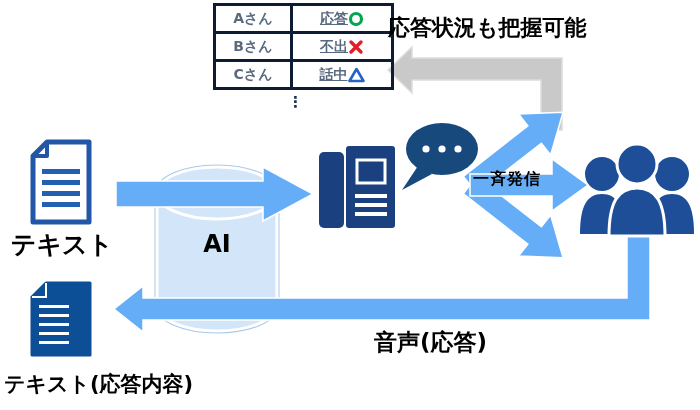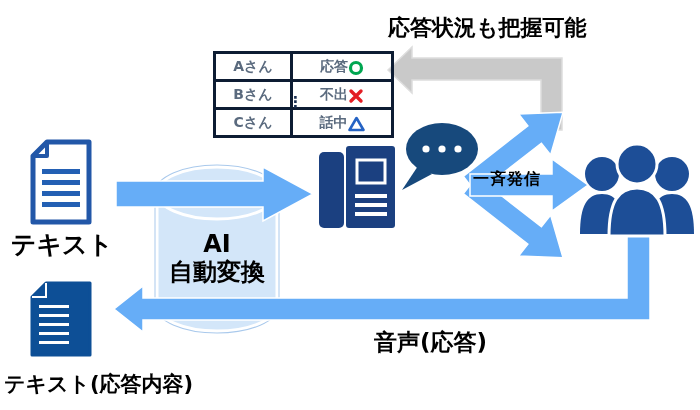--- a/index.html
+++ b/index.html
@@ -5,29 +5,29 @@
   html,body{margin:0;padding:0;background:#ffffff;}
   .canvas{
     position:relative;width:700px;height:410px;background:#ffffff;overflow:hidden;
     font-family:"DejaVu Sans","Liberation Sans",sans-serif;
   }
   .abs{position:absolute;}
   .lbl{color:#000;font-weight:bold;white-space:nowrap;}
   
   .status-table{
     position:absolute;left:213px;top:3px;
-    border-collapse:collapse;table-layout:fixed;margin-top:48px;
+    border-collapse:collapse;table-layout:fixed;
   }
   .status-table td{
     border:3px solid #0d1c33;height:25px;text-align:center;vertical-align:middle;
     font-size:14px;font-weight:bold;color:#5a6a7e;padding:0 4px;
   }
   .status-table td.name-cell{width:66px;}
   .status-table td.status-cell{width:90px;}
-  .status-inner{display:flex;align-items:flex-end;justify-content:center;gap:0;}
+  .status-inner{display:flex;align-items:center;justify-content:center;gap:0;text-decoration:underline;}
   .more-dots{position:absolute;left:288px;top:95px;font-size:15px;font-weight:bold;color:#1a2f52;line-height:1;}
   .cap-top{left:388px;top:13px;font-size:22px;}
   .cap-broadcast{left:473px;top:169px;font-size:16px;letter-spacing:1px;z-index:9;}
   .cap-voice{left:354px;top:327px;font-size:23px;z-index:9;margin-left:20px;}
   .lbl-doc-top{left:8px;top:228px;width:108px;text-align:center;font-size:25px;}
   .lbl-doc-bottom{left:4px;top:358px;font-size:21px;margin-top:12px;}
   .cyl-text{left:152px;width:130px;text-align:center;font-size:24px;line-height:1.15;z-index:8;}
   .cyl-line1{top:231px;}
   .cyl-line2{top:259px;}
 </style>
@@ -146,15 +146,14 @@
     </tbody>
   </table>
   <div class="more-dots abs">⋮</div>
 
   <div class="abs lbl cap-top">応答状況も把握可能</div>
   <div class="abs lbl cap-broadcast">一斉発信</div>
   <div class="abs lbl cap-voice">音声(応答)</div>
   <div class="abs lbl lbl-doc-top">テキスト</div>
   <div class="abs lbl lbl-doc-bottom">テキスト(応答内容)</div>
   <div class="abs lbl cyl-text cyl-line1">AI</div>
-  <div class="abs lbl cyl-text cyl-line2">自動変換</div>
 
 </div>
 
 </body></html>

